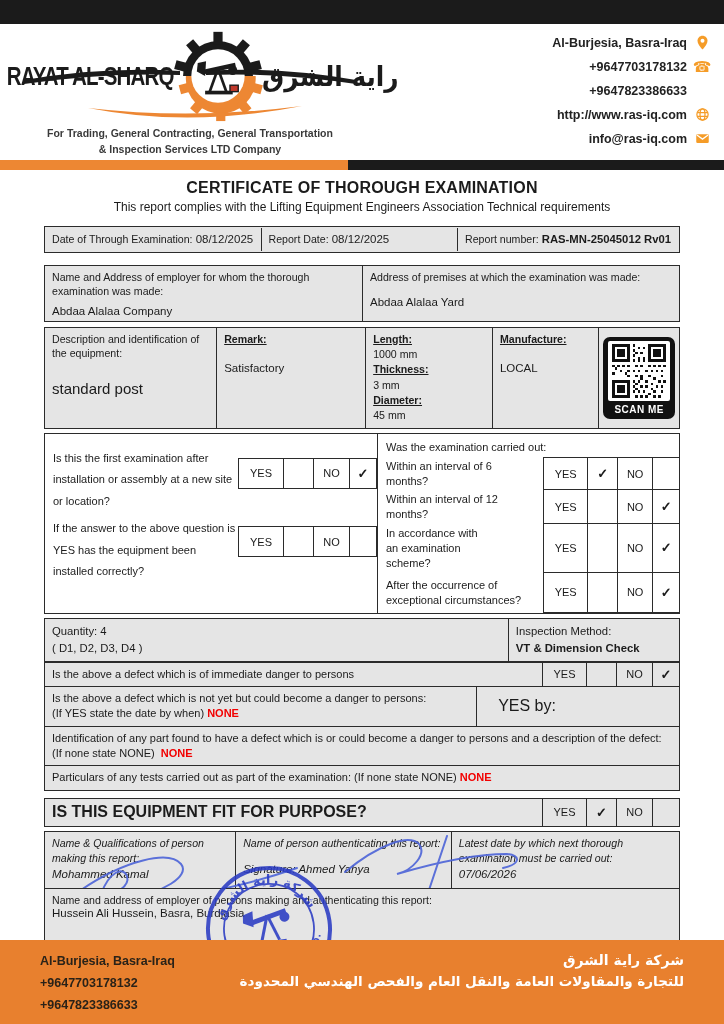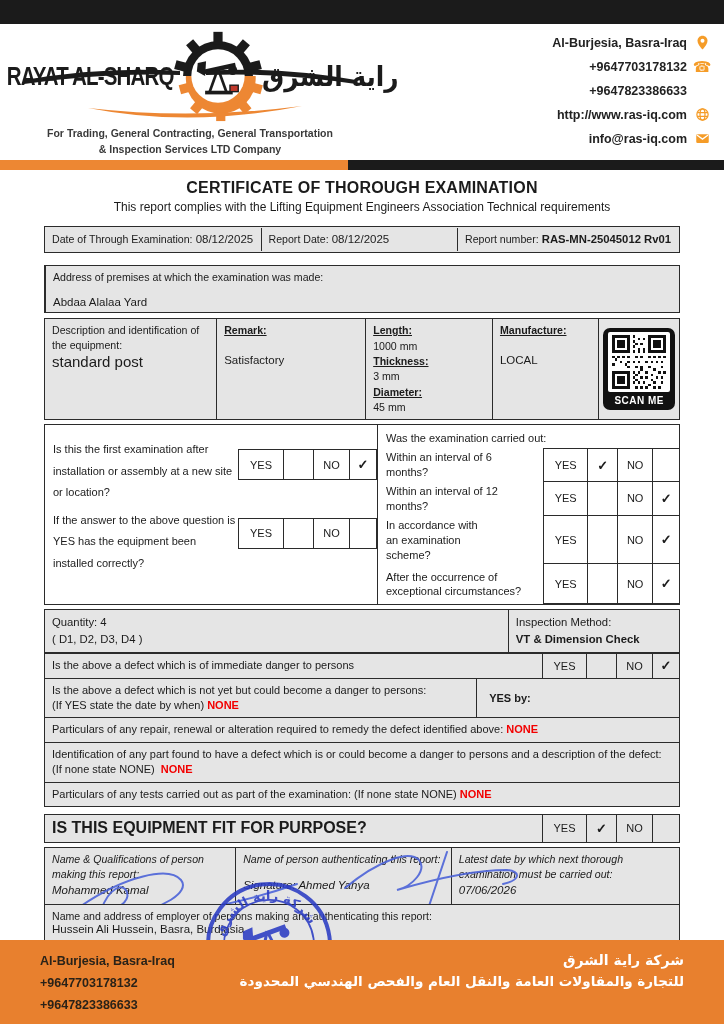--- a/index.html
+++ b/index.html
@@ -47,21 +47,21 @@
   .meta .c1 { flex:0 0 34%; } .meta .c2 { flex:0 0 31%; } .meta .c3 { flex:1; }
   .meta b { font-size:11.3px; }
 
   .parties { margin-top:12px; }
   .parties .cell { flex:0 0 50%; min-height:44px; }
   .parties .val { margin-top:6px; }
 
   .equip { margin-top:5px; min-height:86px; }
   .equip .c1 { flex:0 0 27%; } .equip .c2 { flex:0 0 23.5%; } .equip .c3 { flex:0 0 20%; }
   .equip .c4 { flex:0 0 16.8%; } .equip .c5 { flex:1; display:flex; align-items:center; justify-content:center; padding:3px; }
-  .equip-desc { font-size:15px; margin-top:1px; }
+  .equip-desc { font-size:15px; margin-top:20px; }
   .dim-line { font-size:10.6px; line-height:1.45; }
   .qr-frame { width:72px; height:82px; background:#111; border-radius:7px; padding:4px; display:flex; flex-direction:column; align-items:center; }
   .qr-white { width:62px; height:60px; background:#fff; border-radius:2px; display:flex; align-items:center; justify-content:center; }
   .qr-cap { color:#fff; font-size:10px; font-weight:bold; margin-top:3px; letter-spacing:.5px; }
 
   
   .exam { margin-top:4px; border:1px solid #2b2b2b; display:flex; min-height:152px; }
   .exam-left { flex:0 0 320px; padding:6px 0 6px 8px; }
   .exam-right { flex:1; border-left:1px solid #2b2b2b; padding:4px 0 0 8px; }
   .exq { display:flex; }
@@ -76,21 +76,21 @@
   .exrow + .exrow .exgrid-t { border-top:none; }
   .r1 { min-height:33px; } .r2 { min-height:28px; } .r3 { min-height:33px;gap:46px; } .r4 { min-height:40px; }
 
   .qty { margin-top:4px; min-height:40px; }
   .qty .c1 { flex:1; } .qty .c2 { flex:0 0 27%; }
   .qty .line { line-height:1.5; font-size:11.3px; }
 
   .defrow { margin-top:-1px; align-items:stretch; }
   .defrow .txt { flex:1; padding:4px 7px; line-height:1.4; font-size:11px; display:flex; flex-direction:column; justify-content:center; }
   .defrow.first { margin-top:0; }
-  .yesby { flex:0 0 32%; display:flex; align-items:center; padding:4px 12px; font-size:11px;font-weight:bold; }
+  .yesby { flex:0 0 32%; display:flex; align-items:center; padding:4px 21px; font-size:16px; }
 
   .fit { margin-top:7px; align-items:stretch; min-height:29px; }
   .fit .txt { flex:1; display:flex; align-items:center; padding:4px 7px; font-weight:bold; font-size:16px; }
 
   .signoff { margin-top:4px; position:relative;font-style:italic; }
   .signoff .cell { min-height:56px; }
   .signoff .c1 { flex:0 0 30%; } .signoff .c2 { flex:0 0 34%; } .signoff .c3 { flex:1; }
   .signoff .lbl { line-height:1.4; }
   .signoff .val { margin-top:2px; }
   .sig-svg { position:absolute; pointer-events:none; }
@@ -226,20 +226,24 @@
         <span class="lbl">Report Date:</span>
         <span class="val">08/12/2025</span>
       </div>
       <div class="cell c3 bl">
         <span class="lbl">Report number:</span>
         <b>RAS-MN-25045012 Rv01</b>
       </div>
     </div>
 
     <div class="trow parties">
+      <div class="cell">
+        <div class="lbl">Name and Address of employer for whom the thorough examination was made:</div>
+        <div class="val">Abdaa Alalaa Company</div>
+      </div>
       <div class="cell bl">
         <div class="lbl">Address of premises at which the examination was made:</div>
         <div class="val" style="margin-top:12px;">Abdaa Alalaa Yard</div>
       </div>
     </div>
 
     <div class="trow equip">
       <div class="cell c1">
         <div class="lbl">Description and identification of the equipment:</div>
         <div class="equip-desc">standard post</div>
@@ -369,25 +373,20 @@
     </div>
 
     <div class="trow defrow">
       <div class="txt">
         <span>Is the above a defect which is not yet but could become a danger to persons:</span>
         <span><span>(If YES state the date by when)</span> <span class="red">NONE</span></span>
       </div>
       <div class="yesby bl">YES by:</div>
     </div>
 
-    <div class="trow defrow">
-      <div class="txt">
-        <span><span>Particulars of any repair, renewal or alteration required to remedy the defect identified above:</span> <span class="red">NONE</span></span>
-      </div>
-    </div>
 
     <div class="trow defrow">
       <div class="txt">
         <span>Identification of any part found to have a defect which is or could become a danger to persons and a description of the defect:</span>
         <span><span>(If none state NONE)</span>&nbsp; <span class="red">NONE</span></span>
       </div>
     </div>
 
     <div class="trow defrow">
       <div class="txt">

